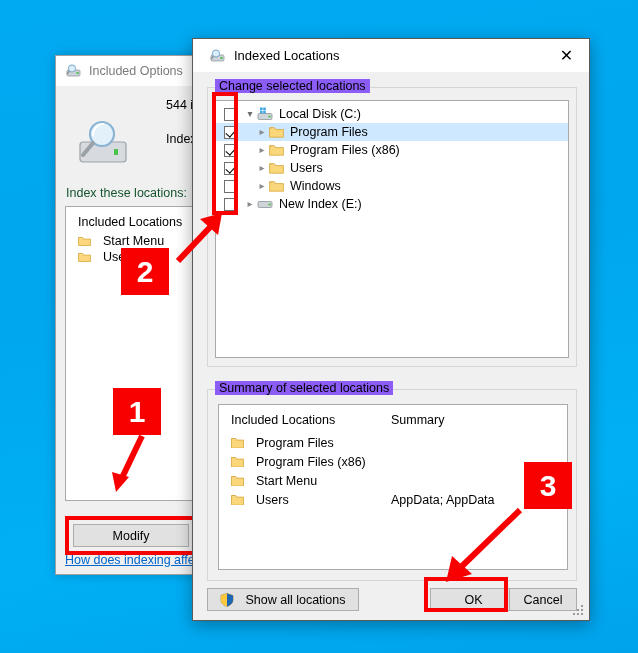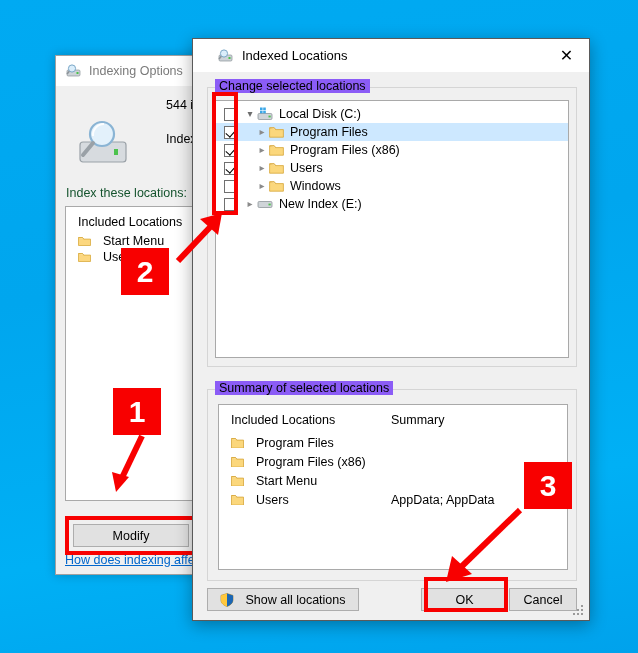--- a/index.html
+++ b/index.html
@@ -107,21 +107,21 @@
     left: 192px; top: 38px;
     width: 398px; height: 583px;
     background: #f0f0f0;
     border: 1px solid #5a5a5a;
     box-shadow: 0 4px 16px rgba(0,0,0,.33);
   }
   #dlg-titlebar {
     height: 33px;
     background: #ffffff;
     display: flex; align-items: center;
-    padding-left: 24px;
+    padding-left: 16px;
     position: relative;
   }
   #dlg-title-text {
     font-size: 13px; color: #000;
     margin-left: 8px;
   }
   #dlg-close {
     position: absolute; right: 0; top: 0;
     width: 45px; height: 33px;
     display: flex; align-items: center; justify-content: center;
@@ -227,21 +227,21 @@
     position: absolute;
     height: 23px;
     background: #e1e1e1;
     border: 1px solid #adadad;
     font-size: 12.5px; color: #000;
     display: flex; align-items: center; justify-content: center;
     font-family: "Liberation Sans", sans-serif;
     cursor: default;
   }
   #btn-showall { left: 14px; top: 9px; width: 152px; gap: 11px; }
-  #btn-ok { left: 228px; top: 9px; width: 87px; }
+  #btn-ok { left: 237px; top: 9px; width: 87px; }
   #btn-cancel { left: 316px; top: 9px; width: 68px; }
   #ok-highlight {
     position: absolute;
     left: 424px; top: 577px;
     width: 84px; height: 35px;
     border: 4px solid #f80000;
     pointer-events: none;
   }
   #grip {
     position: absolute; right: 5px; bottom: 4px;
@@ -274,21 +274,21 @@
 <div id="bg-window">
   <div id="bg-titlebar">
     <span class="idx-icon">
       <svg width="17" height="16" viewBox="0 0 17 16">
         <rect x="2" y="7" width="13" height="6" rx="1.2" fill="#cdd3d8" stroke="#8b9399" stroke-width="0.7"></rect>
         <rect x="11.5" y="9" width="2" height="2" fill="#49c24a"></rect>
         <circle cx="7" cy="5.5" r="3.6" fill="#dbeefb" stroke="#7aa7c7" stroke-width="1"></circle>
         <line x1="4.3" y1="8.2" x2="2" y2="11" stroke="#8b9399" stroke-width="1.6"></line>
       </svg>
     </span>
-    <span id="bg-title-text">Indexing Options</span>
+    <span id="bg-title-text">Included Options</span>
   </div>
   <div id="bg-body">
     <div id="bg-bigicon">
       <svg width="60" height="52" viewBox="0 0 60 52">
         <rect x="6" y="24" width="46" height="20" rx="3" fill="#d7dbdf" stroke="#9aa1a7" stroke-width="1.2"></rect>
         <rect x="40" y="31" width="4" height="6" fill="#4cc24d"></rect>
         <circle cx="28" cy="16" r="12" fill="#e3f1fb" stroke="#8ab4d4" stroke-width="2.2"></circle>
         <path d="M30 6 a11 11 0 0 0 -11 12" stroke="#ffffff" stroke-width="2" fill="none" opacity=".9"></path>
         <line x1="19" y1="25" x2="9" y2="37" stroke="#9aa1a7" stroke-width="4" stroke-linecap="round"></line>
       </svg>

